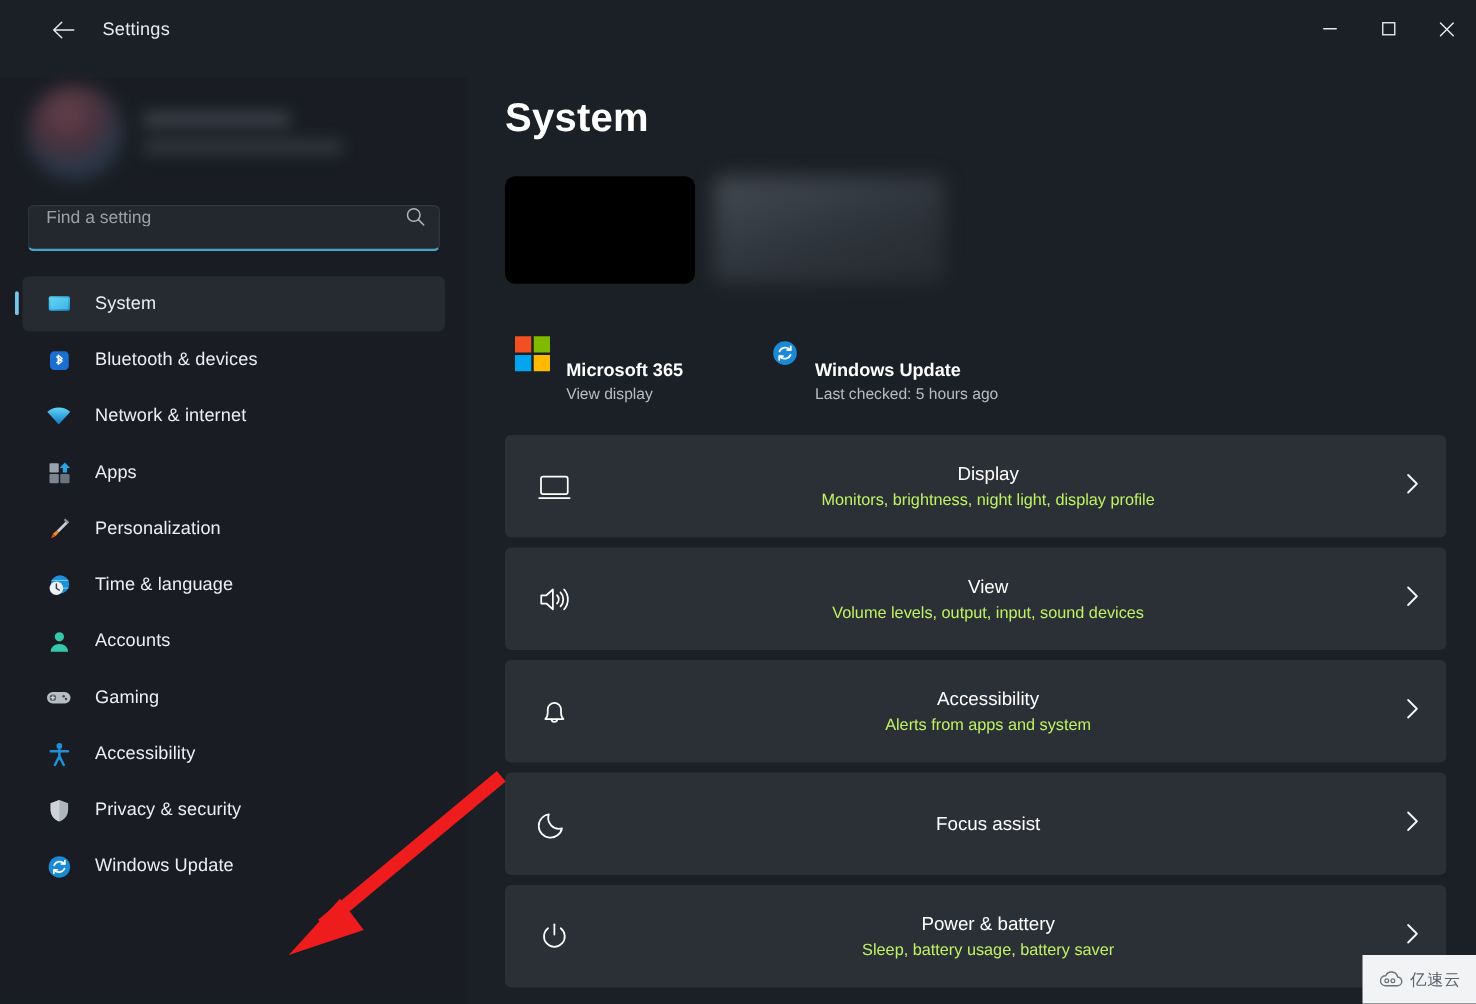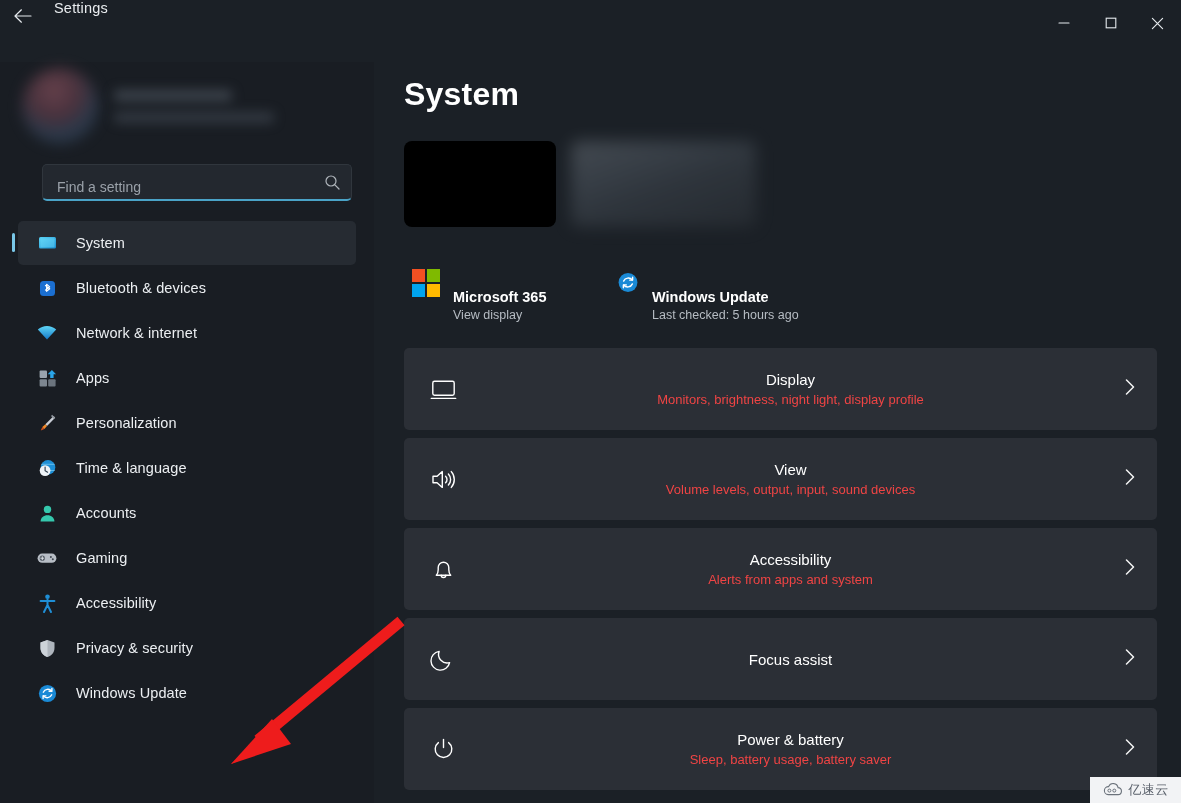--- a/index.html
+++ b/index.html
@@ -6,21 +6,21 @@
   html, body {
     width: 1181px; height: 803px;
     background: #1b2026;
     font-family: "Liberation Sans", sans-serif;
     overflow: hidden;
   }
   .window { position: relative; width: 1181px; height: 803px; background: #1b2026; display: flex; flex-direction: column; }
 
   
   .titlebar { height: 62px; flex: 0 0 62px; display: flex; align-items: flex-start; position: relative; z-index: 5; }
-  .tb-left { display: flex; align-items: flex-start; height: 48px; padding-left: 4px; gap: 14px; }
+  .tb-left { display: flex; align-items: center; height: 48px; padding-left: 32px; gap: 14px; }
   .back-btn {
     width: 36px; height: 32px; display: flex; align-items: center; justify-content: center;
     border-radius: 5px; cursor: pointer;
   }
   .back-btn svg { display: block; }
   .tb-title { color: #e9ecef; font-size: 14.5px; letter-spacing: .2px; }
   .tb-spacer { flex: 1 1 auto; }
   .winctl { display: flex; height: 46px; }
   .wc {
     width: 47px; height: 46px; display: flex; align-items: center; justify-content: center;
@@ -42,21 +42,21 @@
     filter: blur(7px); opacity: .92;
   }
   .profile-lines { display: flex; flex-direction: column; gap: 11px; filter: blur(6px); }
   .pl { height: 11px; border-radius: 4px; background: #5b6470; opacity: .55; }
   .pl.a { width: 118px; }
   .pl.b { width: 160px; opacity: .4; }
 
   .search-wrap { margin: 8px 22px 0 22px; position: relative; }
   .search-box {
     height: 37px; background: #23282f; border: 1px solid #30363d; border-bottom: 2px solid #4aa3c7;
-    border-radius: 5px; display: flex; align-items: flex-end; padding: 0 10px 4px 14px; margin-left: 20px;
+    border-radius: 5px; display: flex; align-items: flex-start; padding: 0 10px 4px 14px;
   }
   .search-input {
     flex: 1 1 auto; background: transparent; border: none; outline: none;
     color: #c9ced4; font-family: "Liberation Sans", sans-serif; font-size: 14px;
   }
   .search-input::placeholder { color: #9aa1a9; }
   .search-ico { flex: 0 0 auto; opacity: .88; }
 
   .nav { margin-top: 20px; display: flex; flex-direction: column; gap: 1px; padding: 0 18px 0 18px; }
   .nav-item {
@@ -98,29 +98,29 @@
   .ms-logo i:nth-child(4) { background: #ffb900; }
 
   .settings-list { margin-top: 22px; display: flex; flex-direction: column; gap: 8px; text-align: center; }
   .srow {
     height: 82px; background: #2b2f36; border-radius: 5px;
     display: flex; align-items: center; padding: 0 20px 0 24px; gap: 22px; cursor: pointer;
   }
   .srow-ico { width: 30px; flex: 0 0 30px; display: flex; align-items: center; justify-content: center; }
   .srow-texts { flex: 1 1 auto; display: flex; flex-direction: column; gap: 4px; }
   .srow-title { color: #ffffff; font-size: 15px; }
-  .srow-sub { color: #ef4444; font-size: 13px; }
+  .srow-sub { color: #bef264; font-size: 13px; }
   .chev { flex: 0 0 auto; opacity: .95; }
 
   
   .annotation { position: absolute; left: 0; top: 0; width: 1181px; height: 803px; pointer-events: none; z-index: 30; }
 
   
   .watermark {
-    position: absolute; right: 0; bottom: 0; width: 91px; height: 26px;
+    position: absolute; right: 0; bottom: 0; width: 91px; height: 39px;
     background: #f2f3f5; display: flex; align-items: center; justify-content: center; gap: 4px; z-index: 40;
   }
   .wm-text { color: #5a616b; font-size: 13px; letter-spacing: .5px; }
 </style>
 </head>
 <body>
 
 <div class="window">
 
   <div class="titlebar">

